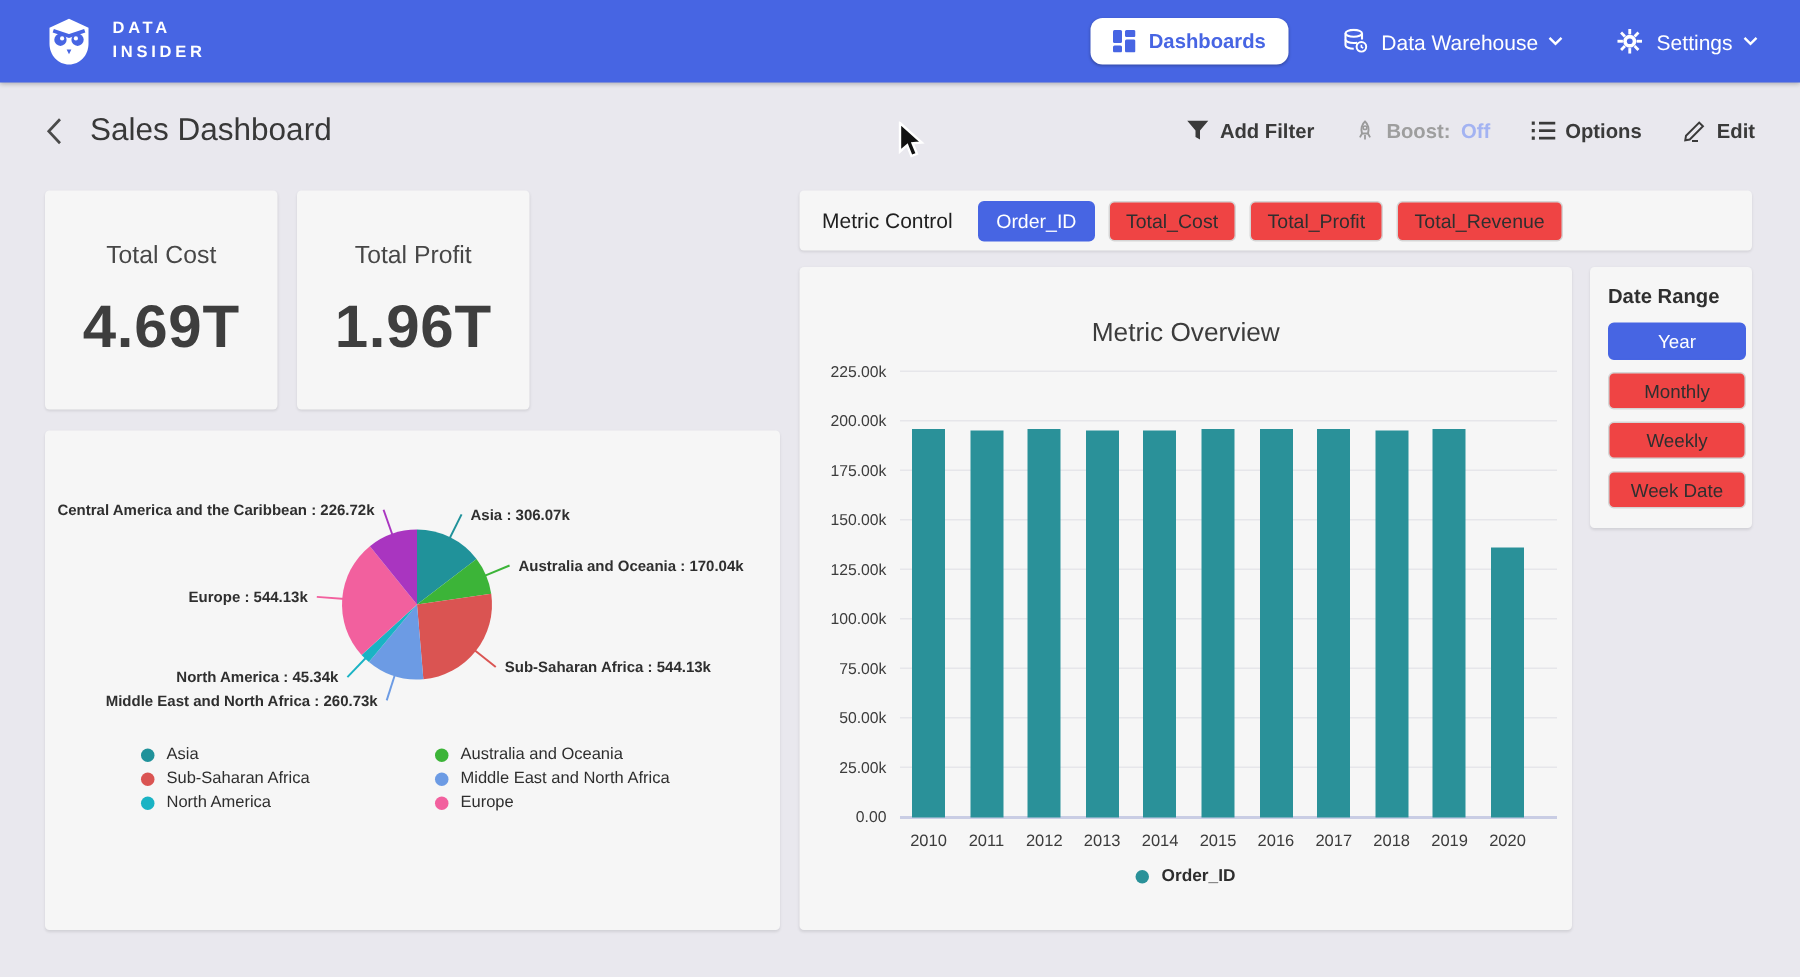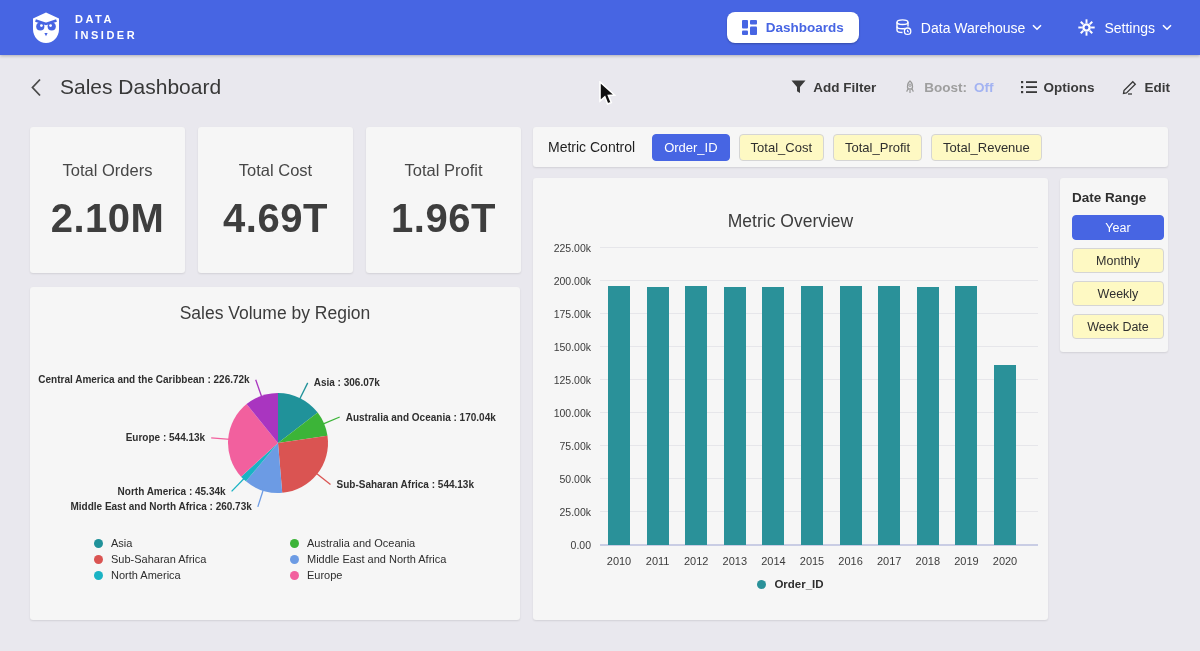--- a/index.html
+++ b/index.html
@@ -42,21 +42,21 @@
   #kpi-row{position:absolute;left:30px;top:127px;display:flex;gap:13px;}
   .kpi-card{width:155px;height:146px;background:var(--card-bg);border-radius:3px;
             box-shadow:0 1px 2px rgba(0,0,0,.10);text-align:center;}
   .kpi-label{font-size:16.5px;color:#474747;font-weight:500;margin-top:34px;}
   .kpi-value{font-size:40px;color:#3e3e3e;font-weight:bold;margin-top:16px;letter-spacing:.5px;}
 
   
   #metric-bar{left:533px;top:127px;width:635px;height:40px;display:flex;align-items:center;
               padding:16px 15px;gap:9px;}
   .mc-label{font-size:14px;color:#1f1f1f;margin-right:8px;white-space:nowrap;}
-  .btn{font-family:inherit;font-size:13px;color:#2f2f2f;background:#fef9c3;border:1px solid #d5d5d5;
+  .btn{font-family:inherit;font-size:13px;color:#2f2f2f;background:#ef4444;border:1px solid #d5d5d5;
        border-radius:4px;padding:5px 11px;cursor:pointer;white-space:nowrap;}
   .btn.selected{background:var(--accent);border-color:var(--accent);color:#fff;}
 
   
   #pie-card{left:30px;top:287px;width:490px;height:333px;}
   .chart-title{text-align:center;font-size:17.5px;color:#3c3c3c;padding-top:16px;height:40px;}
   #pie-svg{display:block;}
   #pie-legend{display:grid;grid-template-columns:196px auto;padding-left:64px;margin-top:2px;row-gap:4px;}
   .legend-item{display:flex;align-items:center;gap:8px;font-size:11px;font-weight:normal;color:#2e2e2e;}
   .legend-dot{width:9px;height:9px;border-radius:50%;flex:none;}
@@ -187,45 +187,40 @@
         <path d="M2 11.5 L10.8 2.7 L13.3 5.2 L4.5 14 L1.5 14.5 Z" fill="none" stroke="#3a3a3a" stroke-width="1.3"></path>
         <path d="M6 15 H10" stroke="#3a3a3a" stroke-width="1.3"></path>
       </svg>
       <span>Edit</span>
     </button>
   </div>
 </div>
 
 <div id="kpi-row">
     <div class="kpi-card">
-      <div class="kpi-label">Total Orders</div>
-      <div class="kpi-value">2.10M</div>
-    </div>
-    <div class="kpi-card">
       <div class="kpi-label">Total Cost</div>
       <div class="kpi-value">4.69T</div>
     </div>
     <div class="kpi-card">
       <div class="kpi-label">Total Profit</div>
       <div class="kpi-value">1.96T</div>
     </div>
   </div>
 
 <div class="card" id="metric-bar">
   <span class="mc-label">Metric Control</span>
   <span id="metric-buttons" style="display:flex;gap:9px;">
       <button class="btn selected">Order_ID</button>
       <button class="btn">Total_Cost</button>
       <button class="btn">Total_Profit</button>
       <button class="btn">Total_Revenue</button>
     </span>
 </div>
 
 <div class="card" id="pie-card">
-  <div class="chart-title">Sales Volume by Region</div>
   <svg id="pie-svg" width="490" height="208" viewBox="0 0 490 208">
       <path d="M248,116 L248.00,66.00 A50,50 0 0 1 287.69,85.59 Z" fill="#20929a"></path>
       <path d="M269.2,73.0 L277.7,55.9" stroke="#20929a" stroke-width="1.3" fill="none"></path>
       <text x="283.7" y="59.4" text-anchor="start" font-size="10" font-weight="bold" fill="#2f2f2f">Asia : 306.07k</text>
       <path d="M248,116 L287.69,85.59 A50,50 0 0 1 297.48,108.81 Z" fill="#3cb438"></path>
       <path d="M292.2,97.3 L309.7,90.0" stroke="#3cb438" stroke-width="1.3" fill="none"></path>
       <text x="315.7" y="93.5" text-anchor="start" font-size="10" font-weight="bold" fill="#2f2f2f">Australia and Oceania : 170.04k</text>
       <path d="M248,116 L297.48,108.81 A50,50 0 0 1 252.24,165.82 Z" fill="#da5452"></path>
       <path d="M285.6,145.8 L300.5,157.6" stroke="#da5452" stroke-width="1.3" fill="none"></path>
       <text x="306.5" y="161.1" text-anchor="start" font-size="10" font-weight="bold" fill="#2f2f2f">Sub-Saharan Africa : 544.13k</text>

